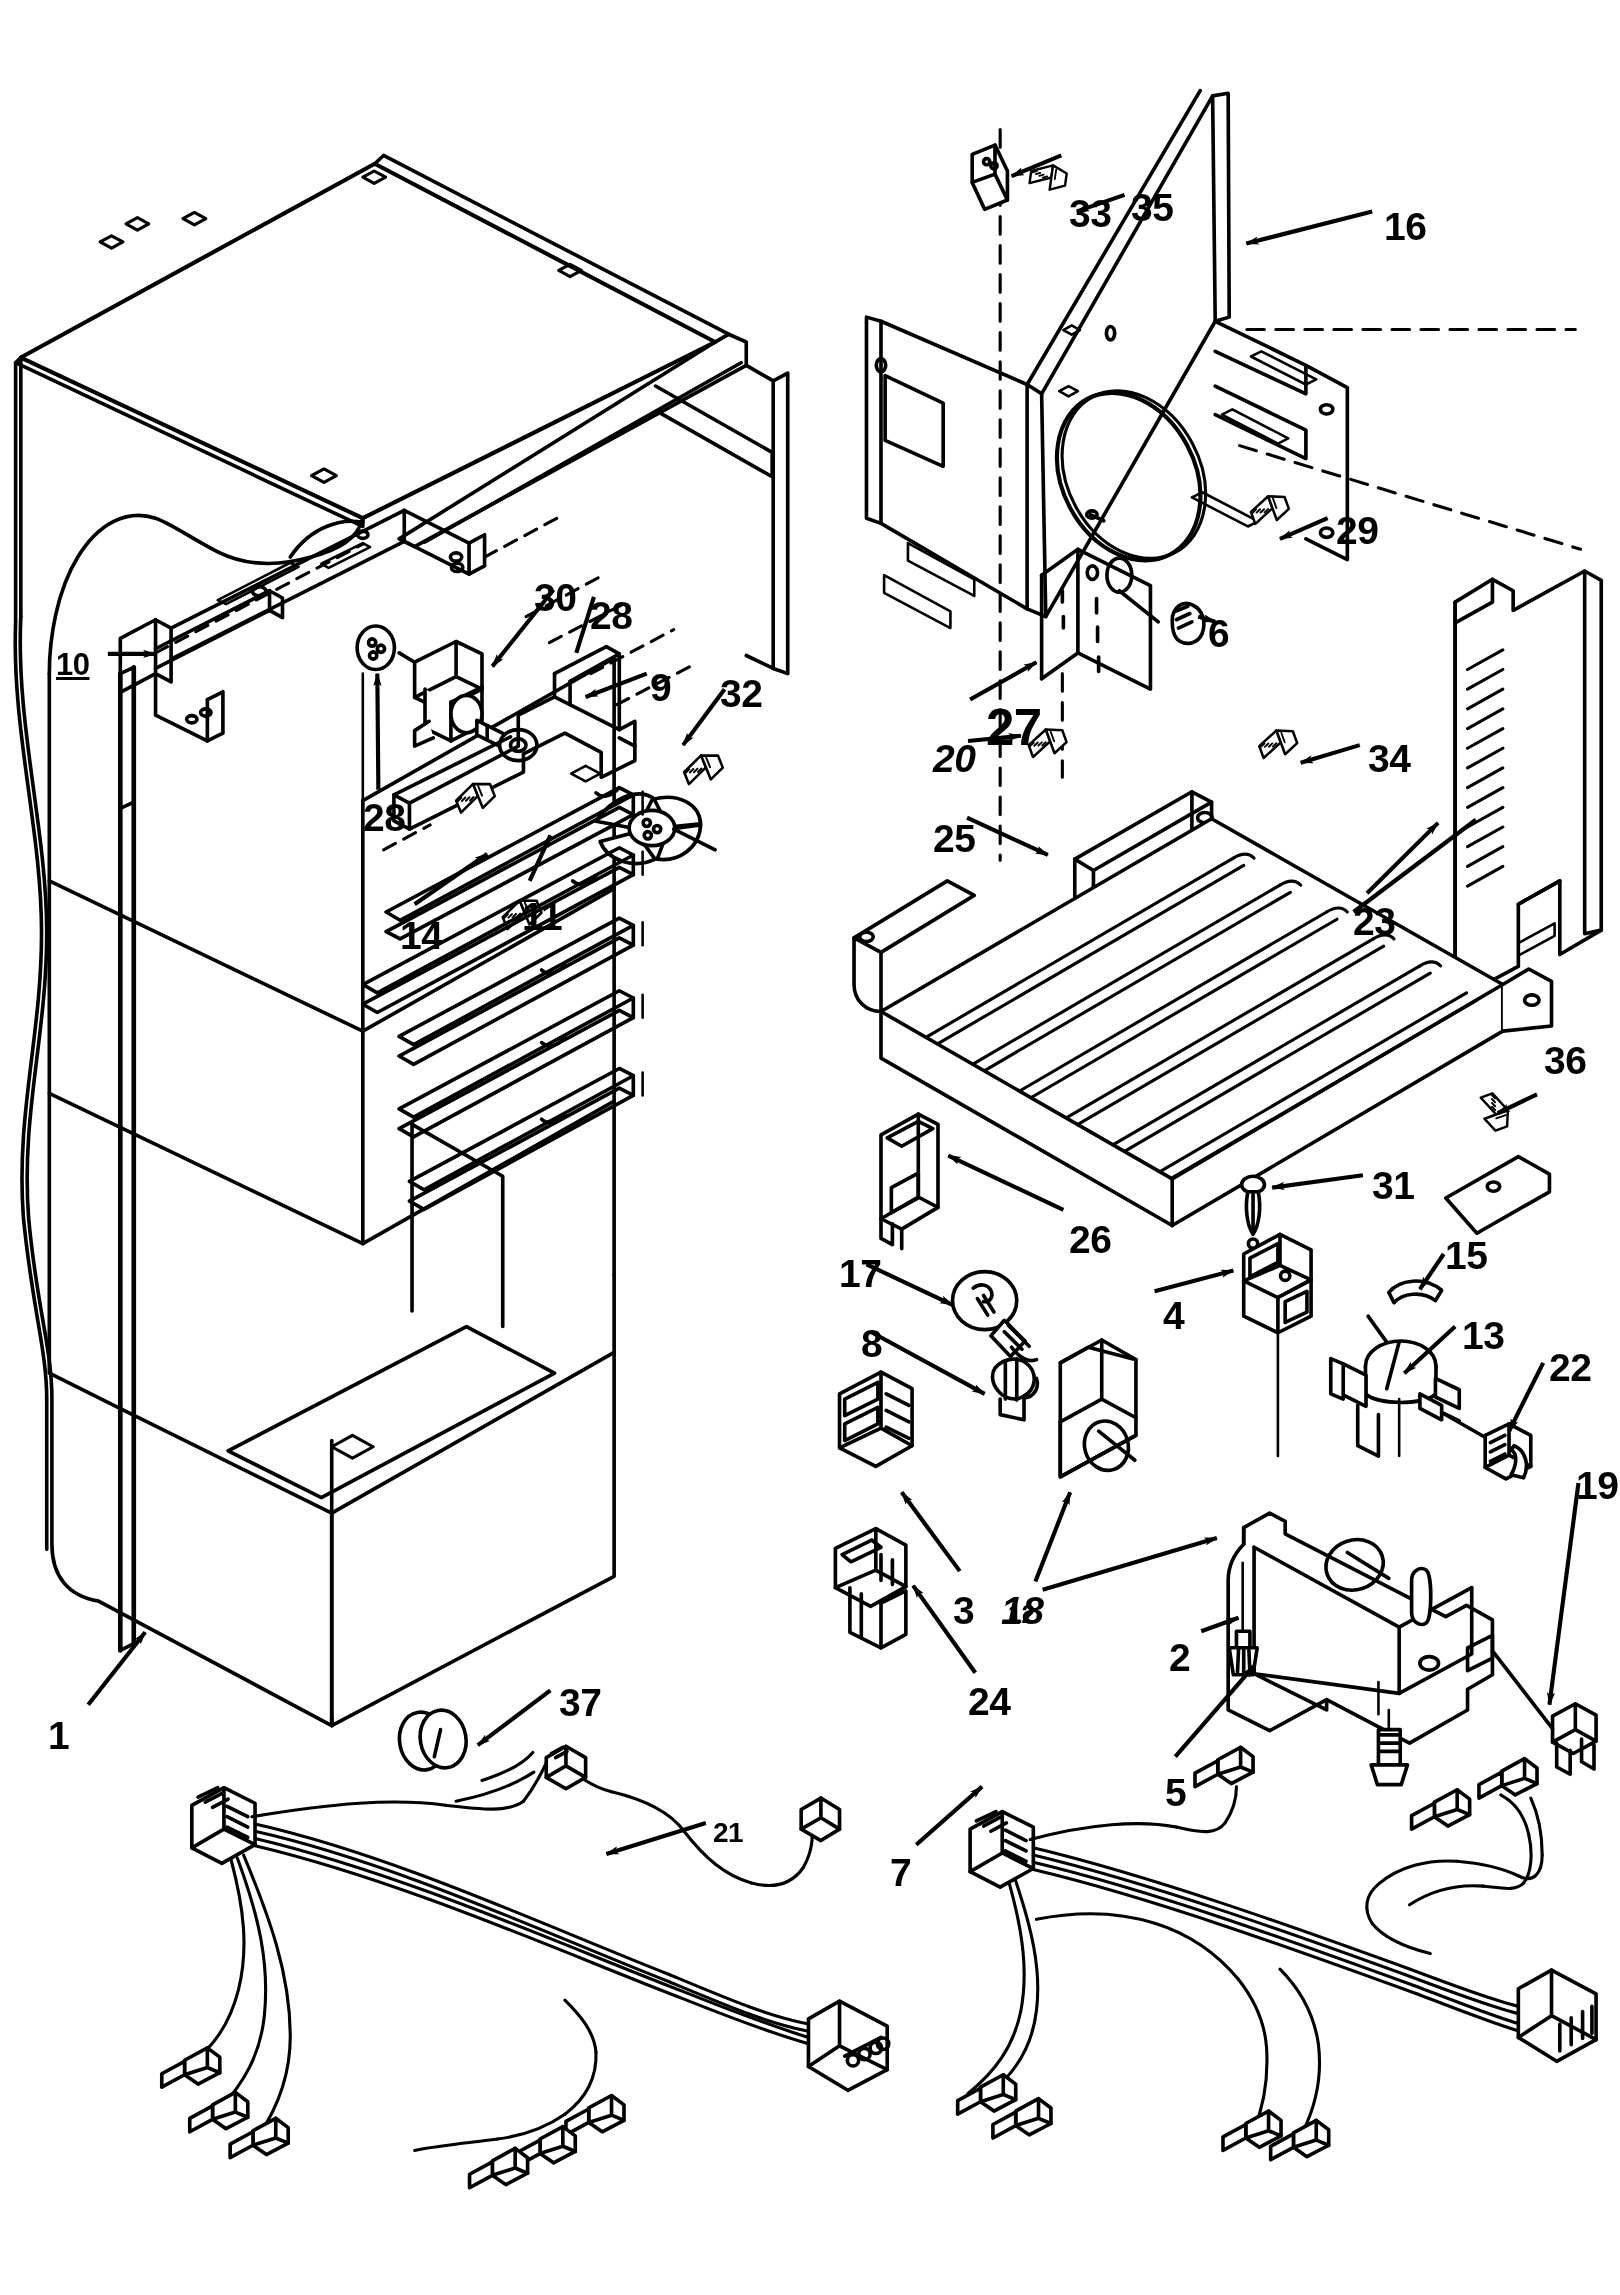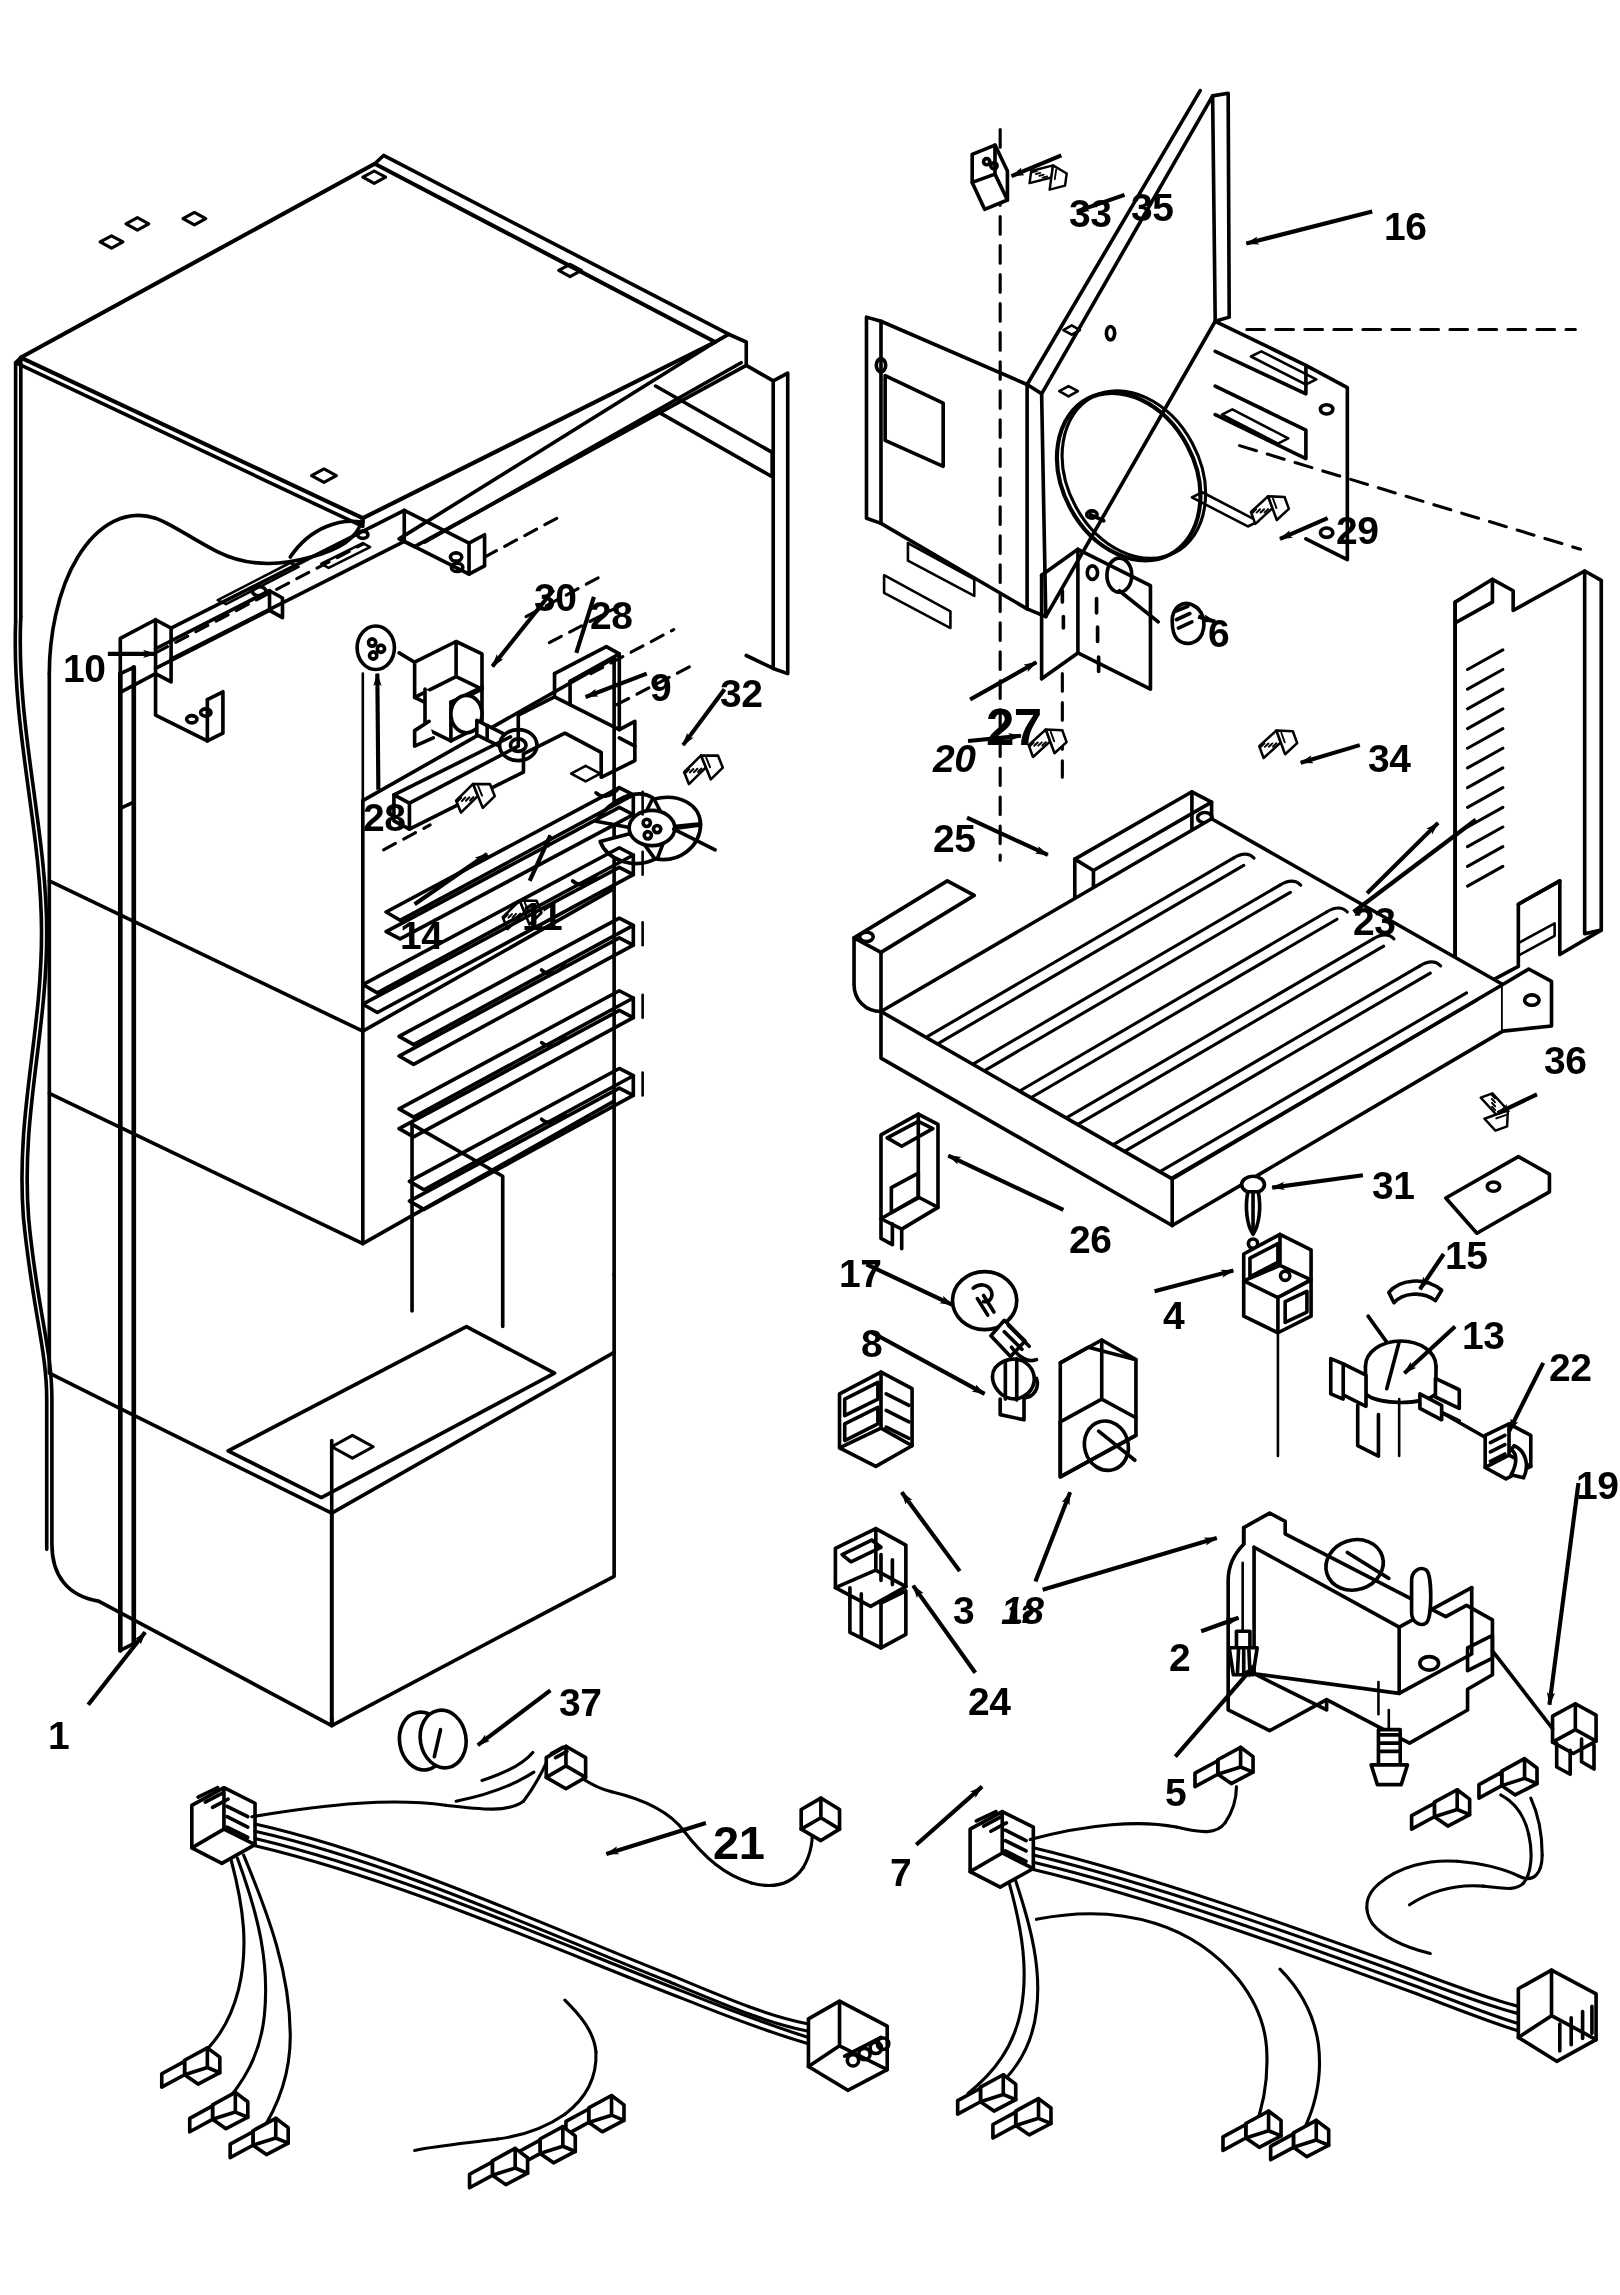--- a/index.html
+++ b/index.html
@@ -629,32 +629,32 @@
 
   <div class="callout" style="left:48px;top:1716px;font-size:39px;">1</div>
   <div class="callout" style="left:1169px;top:1638px;font-size:39px;">2</div>
   <div class="callout" style="left:953px;top:1591px;font-size:39px;">3</div>
   <div class="callout" style="left:1163px;top:1296px;font-size:39px;">4</div>
   <div class="callout" style="left:1165px;top:1773px;font-size:39px;">5</div>
   <div class="callout" style="left:1208px;top:614px;font-size:39px;">6</div>
   <div class="callout" style="left:890px;top:1853px;font-size:39px;">7</div>
   <div class="callout" style="left:861px;top:1324px;font-size:39px;">8</div>
   <div class="callout" style="left:650px;top:668px;font-size:39px;">9</div>
-  <div class="callout" style="left:63px;top:649px;font-size:39px;">10</div>
+  <div class="callout" style="left:56px;top:649px;font-size:31px;text-decoration:underline;">10</div>
   <div class="callout" style="left:522px;top:897px;font-size:39px;">11</div>
   <div class="callout" style="left:1008px;top:1602px;font-size:25px;">12</div>
   <div class="callout" style="left:1462px;top:1316px;font-size:39px;">13</div>
   <div class="callout" style="left:400px;top:916px;font-size:39px;">14</div>
   <div class="callout" style="left:1445px;top:1236px;font-size:39px;">15</div>
   <div class="callout" style="left:1384px;top:207px;font-size:39px;">16</div>
   <div class="callout" style="left:839px;top:1254px;font-size:39px;">17</div>
   <div class="callout" style="left:1001px;top:1591px;font-size:39px;font-style:italic;">18</div>
   <div class="callout" style="left:1576px;top:1466px;font-size:39px;">19</div>
   <div class="callout" style="left:933px;top:739px;font-size:39px;font-style:italic;">20</div>
-  <div class="callout" style="left:713px;top:1819px;font-size:47px;">21</div>
+  <div class="callout" style="left:713px;top:1819px;font-size:28px;">21</div>
   <div class="callout" style="left:1549px;top:1348px;font-size:39px;">22</div>
   <div class="callout" style="left:1353px;top:902px;font-size:39px;">23</div>
   <div class="callout" style="left:968px;top:1682px;font-size:39px;">24</div>
   <div class="callout" style="left:933px;top:819px;font-size:39px;">25</div>
   <div class="callout" style="left:1069px;top:1220px;font-size:39px;">26</div>
   <div class="callout" style="left:986px;top:702px;font-size:51px;">27</div>
   <div class="callout" style="left:590px;top:596px;font-size:39px;">28</div>
   <div class="callout" style="left:1336px;top:511px;font-size:39px;">29</div>
   <div class="callout" style="left:534px;top:578px;font-size:39px;">30</div>
   <div class="callout" style="left:1372px;top:1166px;font-size:39px;">31</div>

